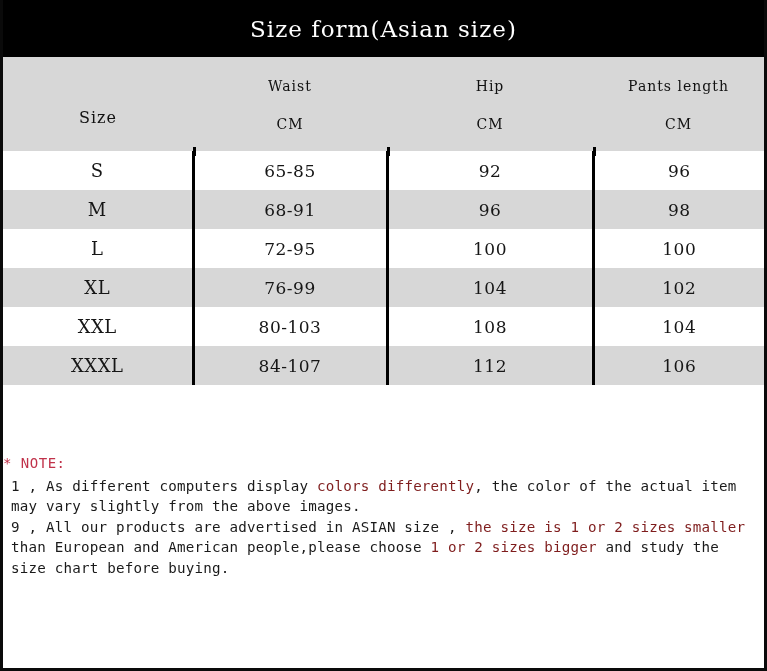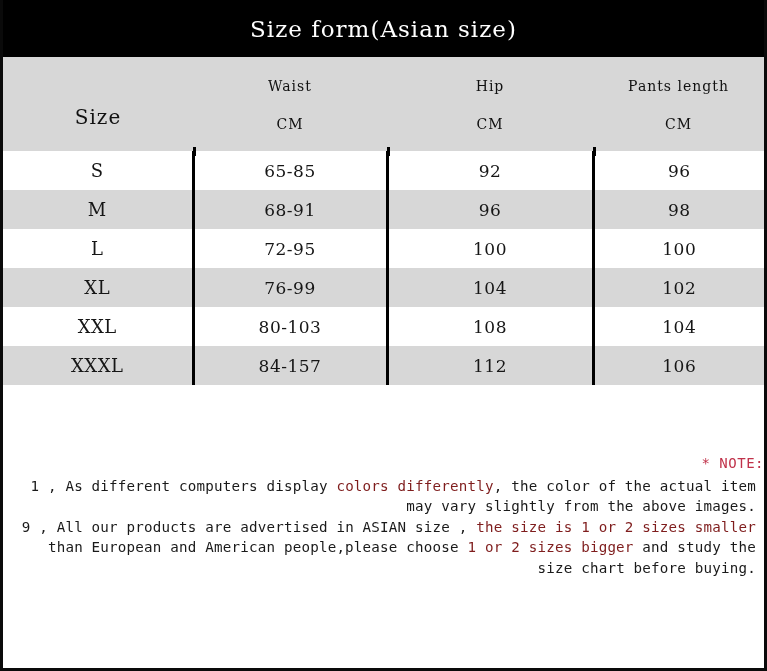--- a/index.html
+++ b/index.html
@@ -69,21 +69,21 @@
     padding-top: 2px;
   }
   th .h-unit {
     display: block;
     font-size: 14px;
     letter-spacing: 1px;
     padding-top: 22px;
   }
   th.size-head .h-size {
     display: block;
-    font-size: 20px;
+    font-size: 16px;
     letter-spacing: 1px;
     padding-top: 26px;
   }
 
   tbody tr {
     height: 39px;
   }
   tbody tr.odd  { background: #ffffff; }
   tbody tr.even { background: #d7d7d7; }
 
@@ -107,21 +107,21 @@
     position: absolute;
     width: 3px;
     background: #000000;
     top: 147px;
     height: 9px;
   }
 
   
   .note-area {
     padding-top: 68px;
-    text-align: right;
+    text-align: left;
     color: #1a1a1a;
     font-size: 14.2px;
     line-height: 20.5px;
     letter-spacing: 0.2px;
     font-family: "DejaVu Sans Mono", monospace;
   }
   .note-title {
     color: #c0324a;
     font-size: 14px;
     letter-spacing: 0.5px;
@@ -198,21 +198,21 @@
         <td class="div-left">102</td>
       </tr>
       <tr class="odd">
         <td class="cell-size">XXL</td>
         <td class="div-left">80-103</td>
         <td class="div-left">108</td>
         <td class="div-left">104</td>
       </tr>
       <tr class="even">
         <td class="cell-size">XXXL</td>
-        <td class="div-left">84-157</td>
+        <td class="div-left">84-107</td>
         <td class="div-left">112</td>
         <td class="div-left">106</td>
       </tr>
     </tbody>
   </table>
 
   <div class="note-area">
     <div class="note-title">* NOTE:</div>
     <div class="note-line"><span>1 , As different computers display </span><span class="hl">colors differently</span><span>, the color of the actual item may vary slightly from the above images.</span></div>
     <div class="note-line"><span>9 , All our products are advertised in ASIAN size , </span><span class="hl">the size is 1 or 2 sizes smaller</span><span> than European and American people,please choose </span><span class="hl">1 or 2 sizes bigger</span><span> and study the size chart before buying.</span></div>

